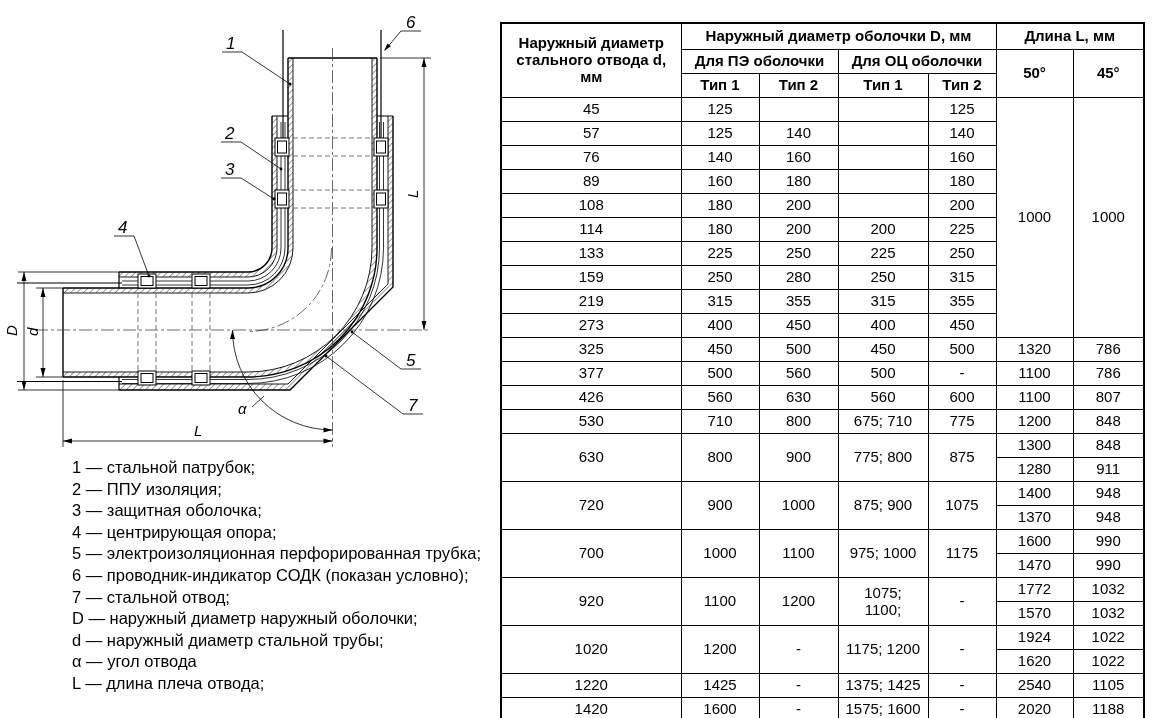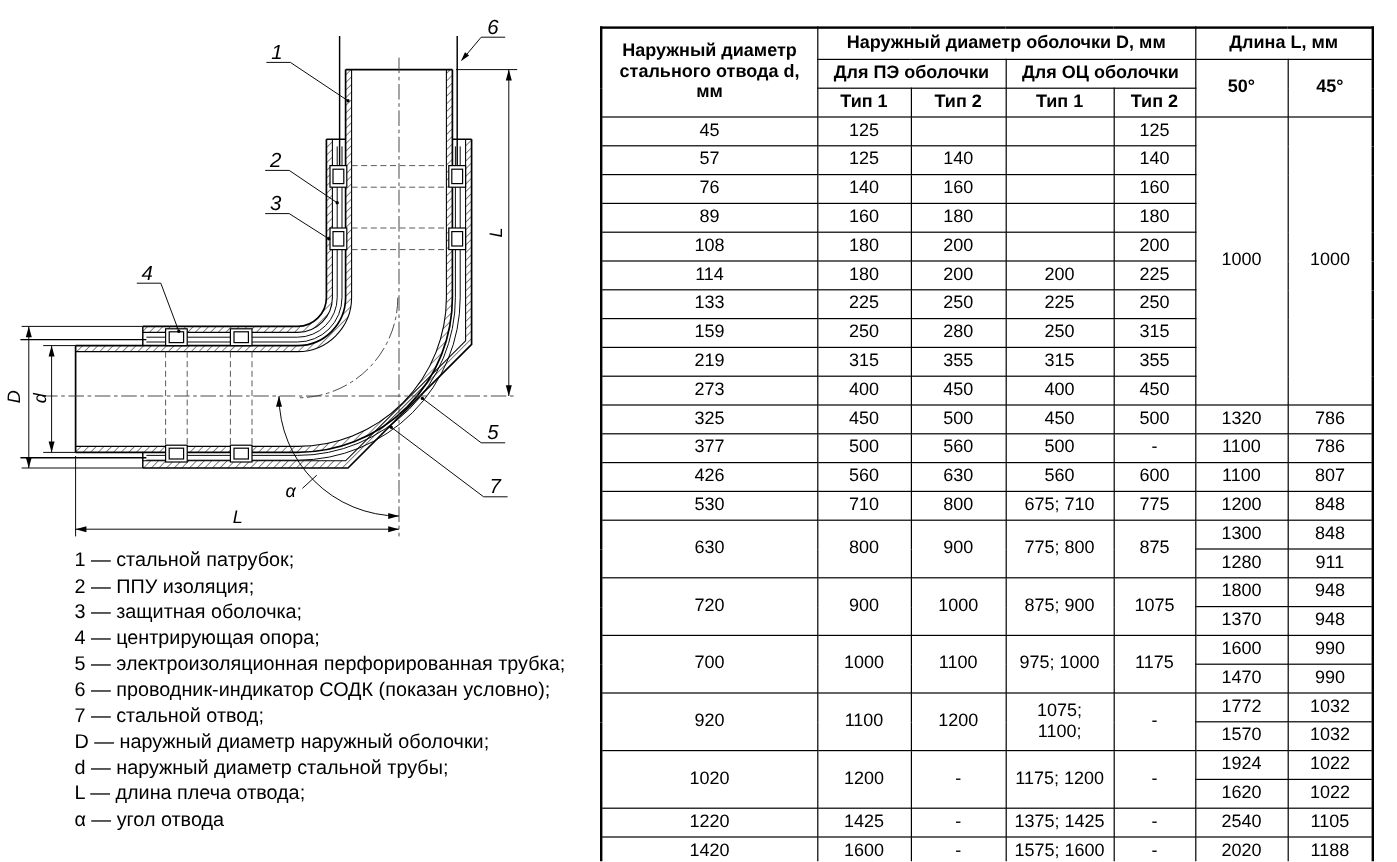--- a/index.html
+++ b/index.html
@@ -1,21 +1,21 @@
 <!DOCTYPE html>
 <html><head>
 <meta charset="utf-8">
 <style>
   html,body{margin:0;padding:0;background:#fff;}
   #page{position:relative;width:1164px;height:718px;background:#fff;overflow:hidden;
         font-family:"Liberation Sans",sans-serif;color:#000;}
   
   #drawing{position:absolute;left:0;top:0;}
   
-  #legend{position:absolute;left:62px;top:457px;width:460px;font-size:16.5px;line-height:21.6px;white-space:nowrap;}
+  #legend{position:absolute;left:72px;top:457px;width:460px;font-size:16.5px;line-height:21.6px;white-space:nowrap;}
   
   #spec-table{position:absolute;left:500px;top:22px;border-collapse:collapse;table-layout:fixed;
               font-family:"Liberation Sans",sans-serif;border:2px solid #000;}
   #spec-table th,#spec-table td{border:1px solid #000;text-align:center;vertical-align:middle;
               padding:0 2px;height:23px;font-size:15px;line-height:1.12;white-space:pre-line;overflow:hidden;}
   #spec-table th{font-weight:bold;text-align:center;}
   #spec-table thead tr:first-child th{height:25px;}
   .svgtxt{font-family:"Liberation Sans",sans-serif;font-style:italic;}
 </style>
 </head>
@@ -156,22 +156,22 @@
   <div id="legend">
     <div>1 — стальной патрубок;</div>
     <div>2 — ППУ изоляция;</div>
     <div>3 — защитная оболочка;</div>
     <div>4 — центрирующая опора;</div>
     <div>5 — электроизоляционная перфорированная трубка;</div>
     <div>6 — проводник-индикатор СОДК (показан условно);</div>
     <div>7 — стальной отвод;</div>
     <div>D — наружный диаметр наружный оболочки;</div>
     <div>d — наружный диаметр стальной трубы;</div>
+    <div>α — угол отвода</div>
     <div>L — длина плеча отвода;</div>
-    <div>α — угол отвода</div>
   </div>
 
   <table id="spec-table">
     <colgroup>
       <col style="width:180px">
         <col style="width:78px">
         <col style="width:79px">
       <col style="width:90px">
         <col style="width:68px">
         <col style="width:77px">
@@ -317,21 +317,21 @@
         <tr>
           <td>1280</td>
           <td>911</td>
         </tr>
         <tr>
           <td rowspan="2">720</td>
           <td rowspan="2">900</td>
           <td rowspan="2">1000</td>
           <td rowspan="2">875; 900</td>
           <td rowspan="2">1075</td>
-          <td>1800</td>
+          <td>1400</td>
           <td>948</td>
         </tr>
         <tr>
           <td>1370</td>
           <td>948</td>
         </tr>
         <tr>
           <td rowspan="2">700</td>
           <td rowspan="2">1000</td>
           <td rowspan="2">1100</td>

